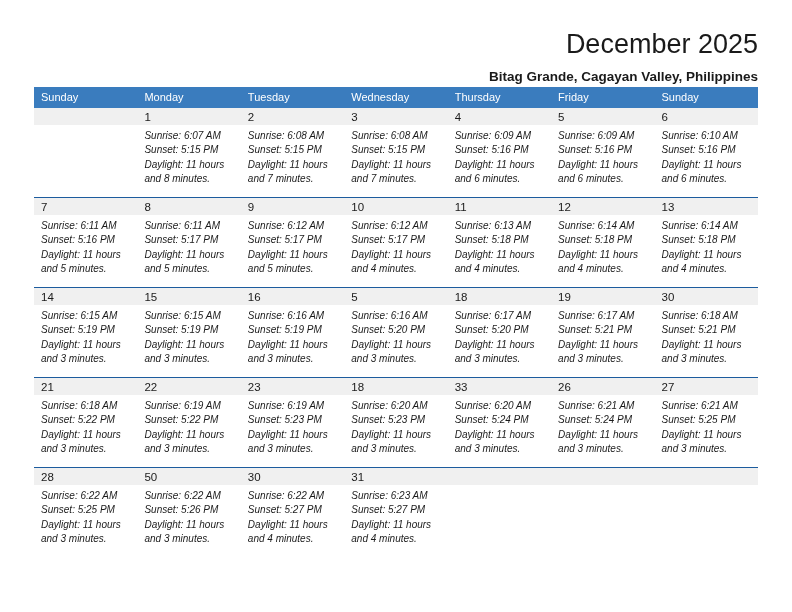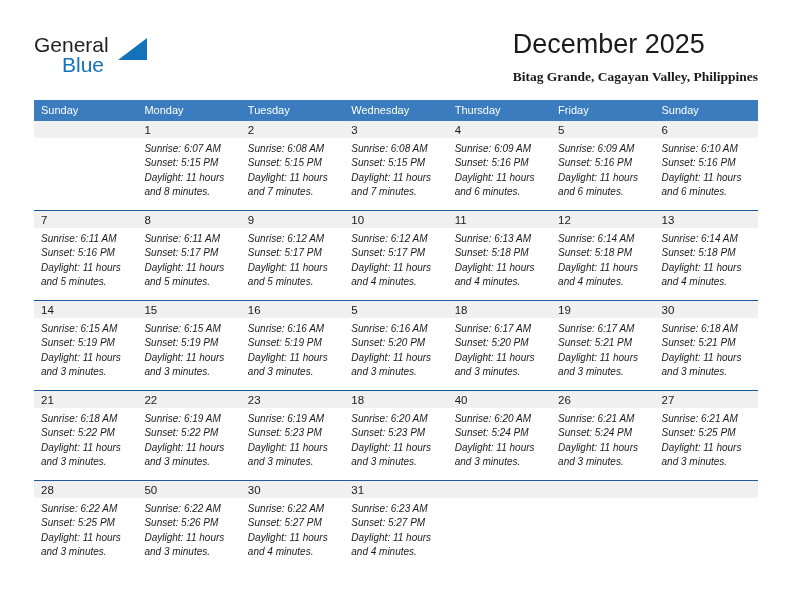--- a/index.html
+++ b/index.html
@@ -59,44 +59,43 @@
     top: 5px;
     width: 0;
     height: 0;
     border-left: 29px solid transparent;
     border-bottom: 22px solid #1272ba;
   }
   .title-block {
     position: absolute;
     right: 34px;
     top: 28px;
-    text-align: left;
+    text-align: right;
   }
   .cal-title {
     font-size: 27px;
     font-weight: normal;
     color: #1a1a1a;
     line-height: 32px;
     white-space: nowrap;
   }
   .cal-subtitle {
     margin-top: 9px;
     font-size: 13.5px;
     font-weight: bold;
     color: #1a1a1a;
     line-height: 16px;
     white-space: nowrap;
-    font-family: Liberation Serif, serif;
   }
 
   
   .calendar {
     position: absolute;
     left: 34px;
-    top: 100px;
+    top: 87px;
     width: 724px;
     border-collapse: collapse;
     table-layout: fixed;
   }
   .calendar th {
     background: #3a7cbe;
     color: #ffffff;
     font-size: 11px;
     font-weight: normal;
     text-align: left;
@@ -140,25 +139,20 @@
     white-space: nowrap;
   }
 </style>
 </head>
 <body>
 
 <div class="page">
 
   <div class="header">
 
-    <div class="logo">
-      <span class="logo-general">General</span>
-      <span class="logo-triangle"></span>
-      <span class="logo-blue">Blue</span>
-    </div>
 
     <div class="title-block">
       <div class="cal-title">December 2025</div>
       <div class="cal-subtitle">Bitag Grande, Cagayan Valley, Philippines</div>
     </div>
 
   </div>
 
   <table class="calendar">
     <colgroup>
@@ -453,21 +447,21 @@
               <div class="cell-body">
                 <div>Sunrise: 6:20 AM</div>
                 <div>Sunset: 5:23 PM</div>
                 <div>Daylight: 11 hours</div>
                 <div>and 3 minutes.</div>
               </div>
             </div>
           </td>
           <td>
             <div class="cell">
-              <div class="daynum-band">40</div>
+              <div class="daynum-band">33</div>
               <div class="cell-body">
                 <div>Sunrise: 6:20 AM</div>
                 <div>Sunset: 5:24 PM</div>
                 <div>Daylight: 11 hours</div>
                 <div>and 3 minutes.</div>
               </div>
             </div>
           </td>
           <td>
             <div class="cell">

